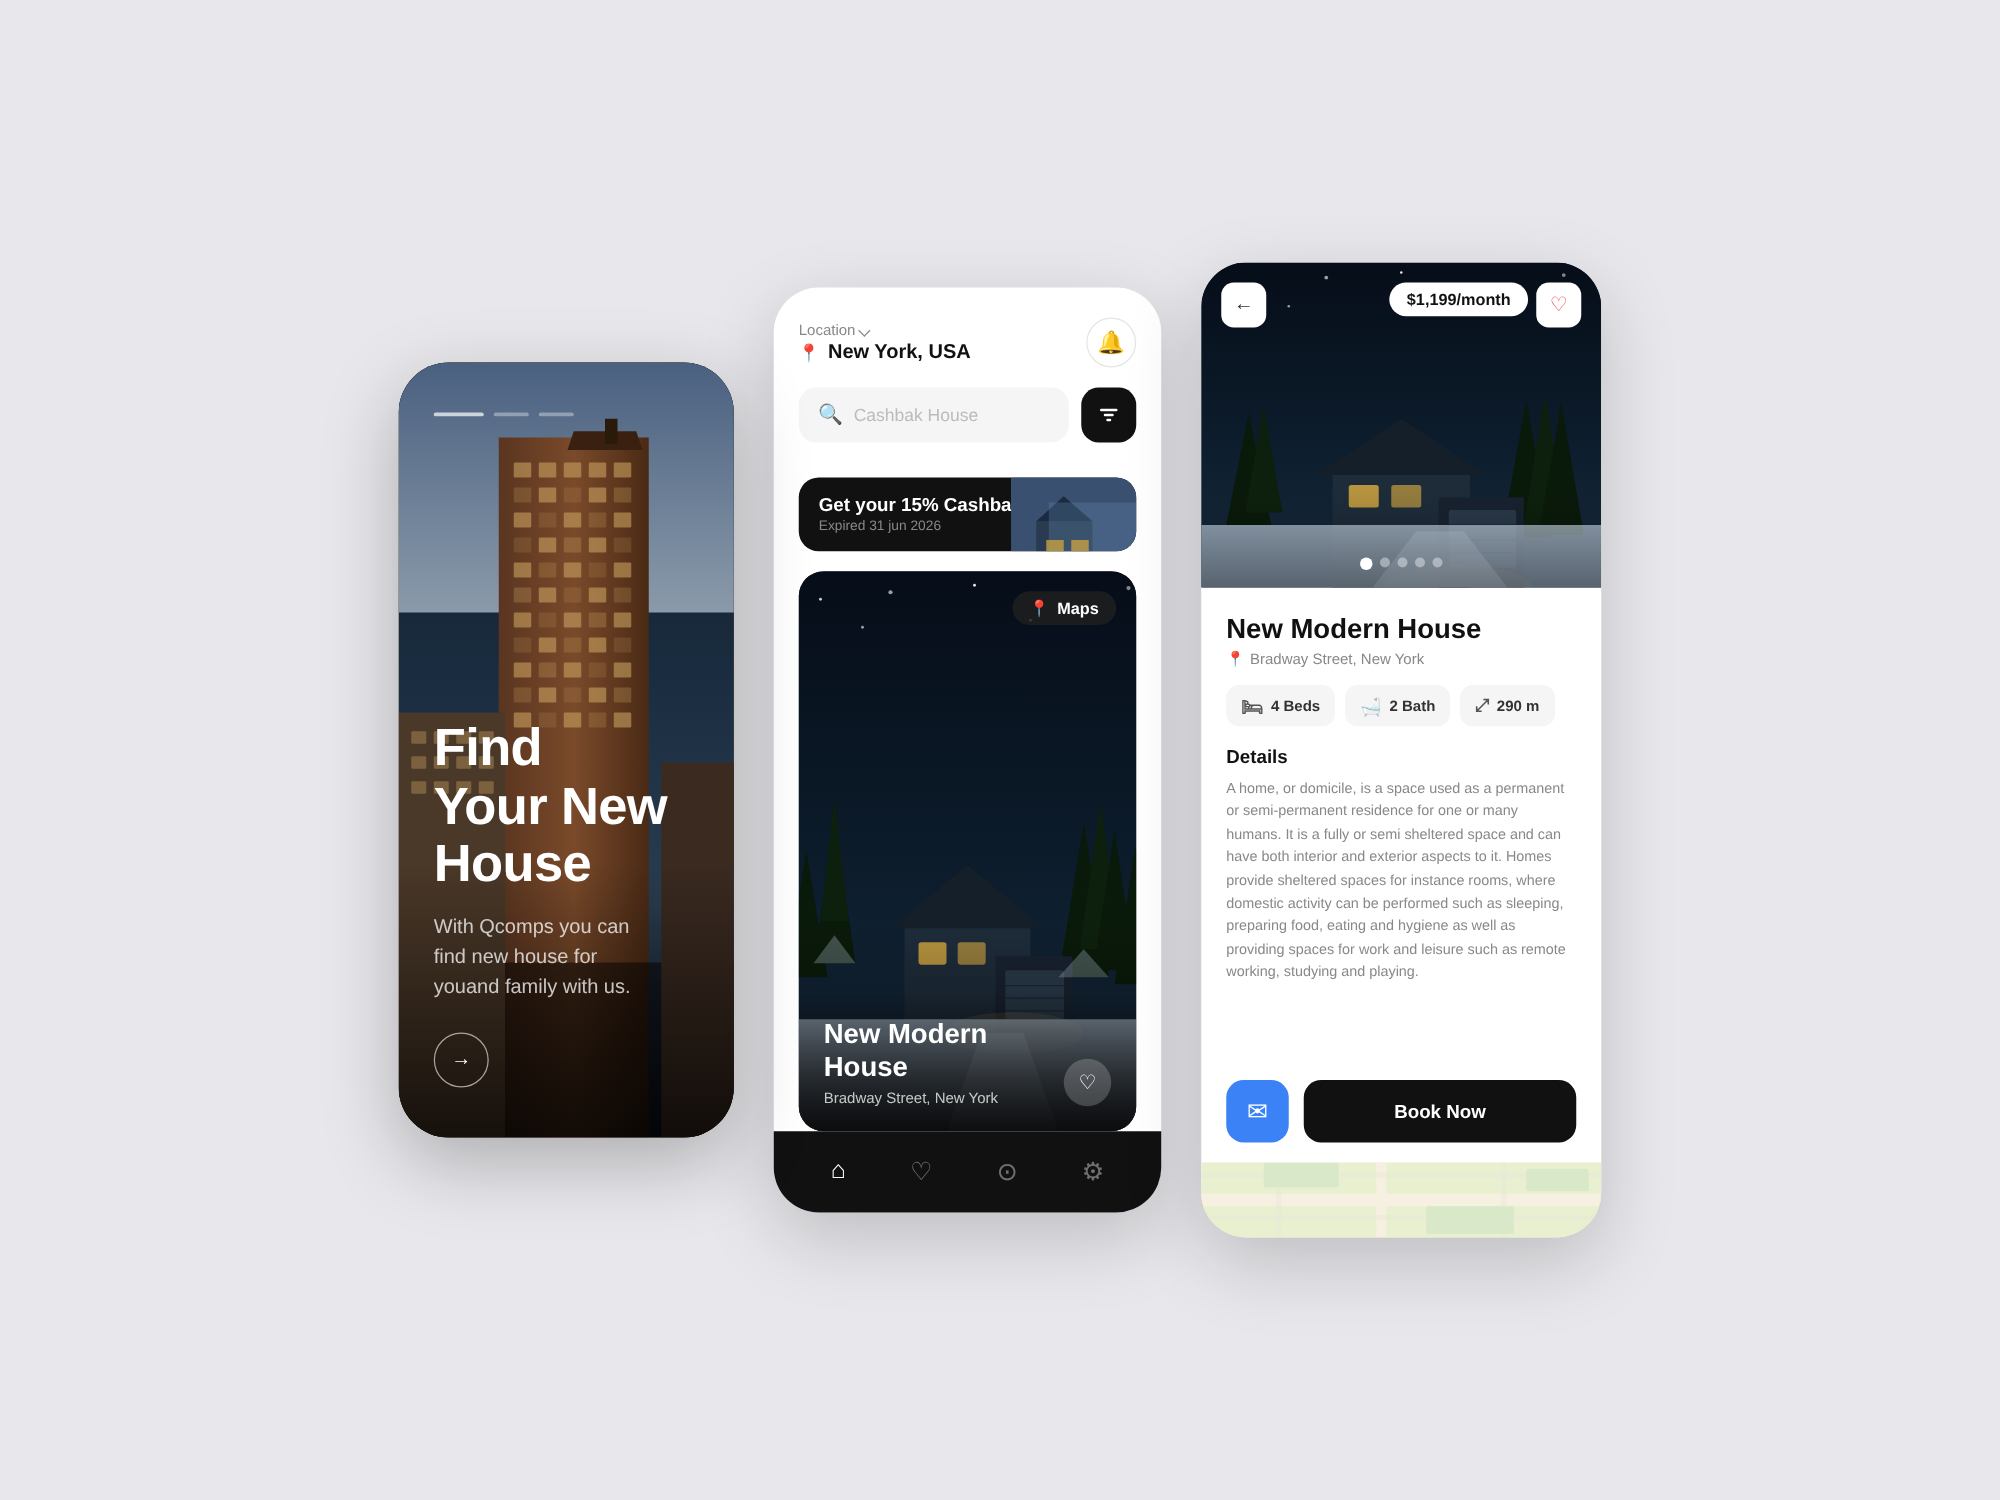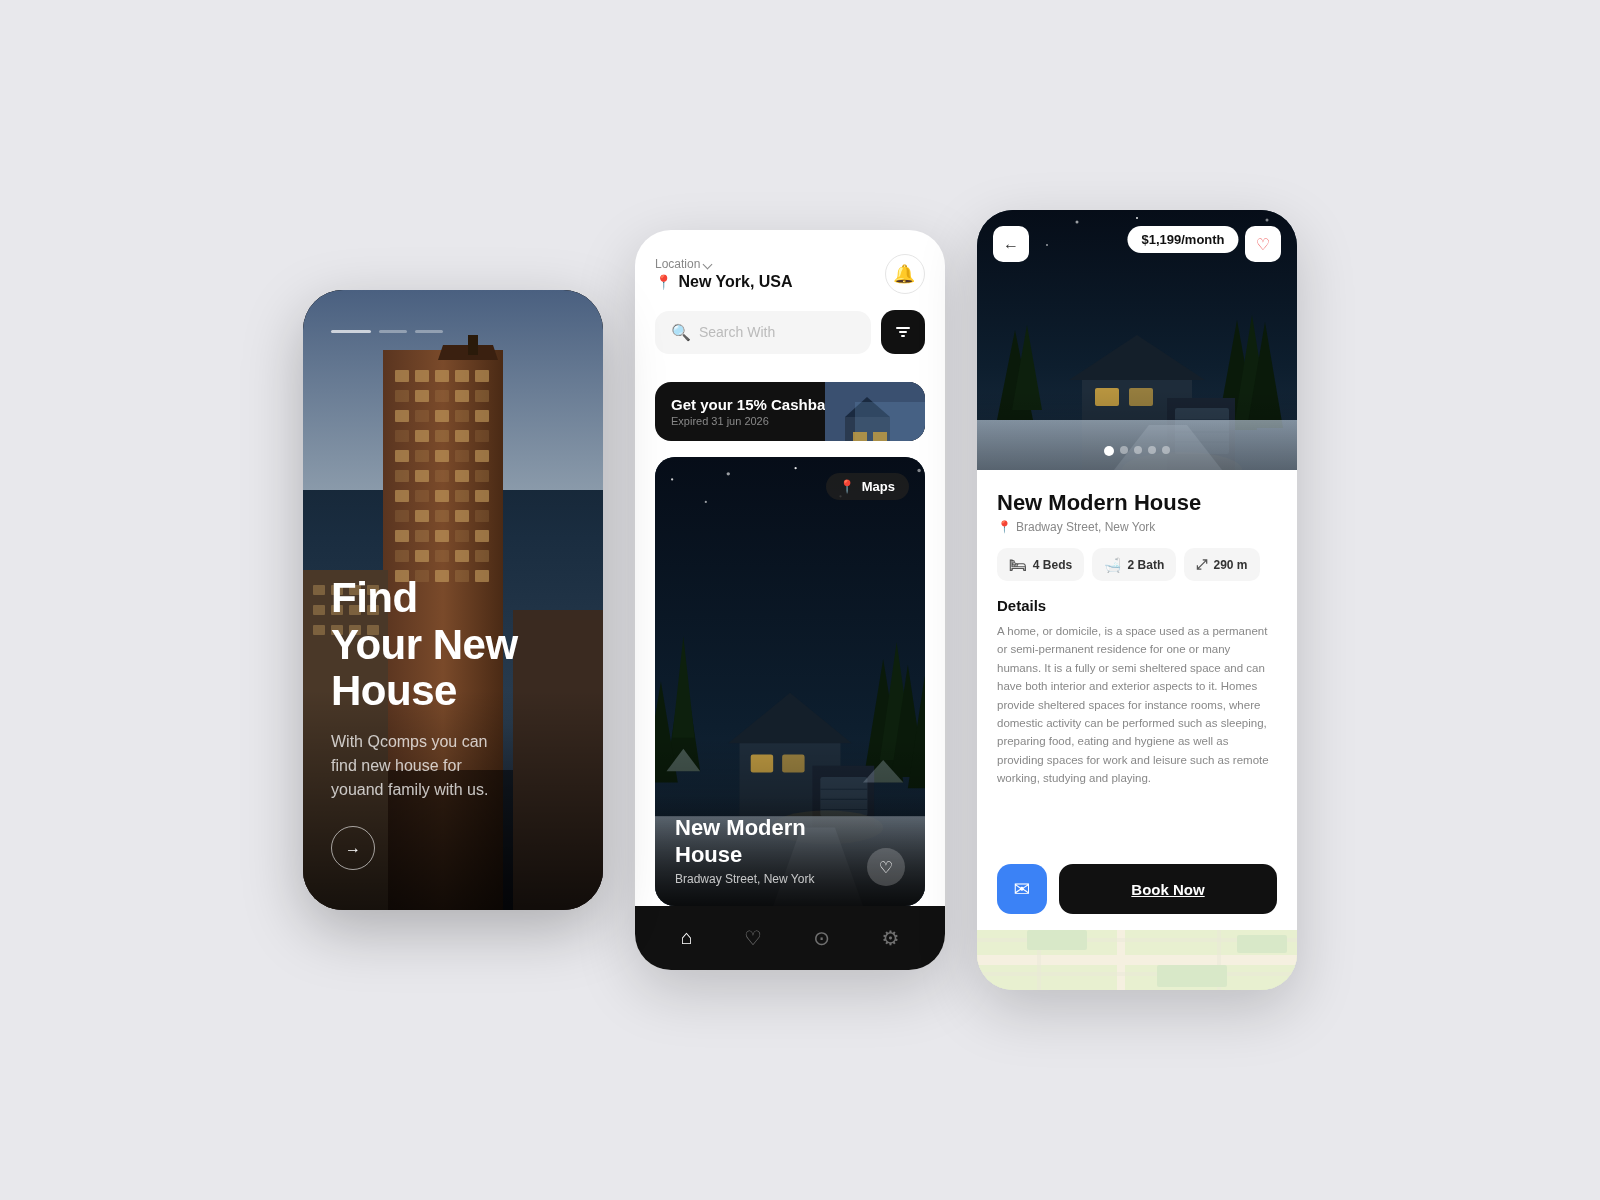--- a/index.html
+++ b/index.html
@@ -15,21 +15,21 @@
     }
 
     
     .phone {
       border-radius: 40px;
       overflow: hidden;
       position: relative;
       box-shadow: 0 20px 60px rgba(0,0,0,0.25);
     }
     .phone-1 {
-      width: 300px;
+      width: 268px;
       height: 620px;
       background: #2a1a0e;
     }
     .phone-1-content {
       position: absolute;
       inset: 0;
       padding: 40px 28px 40px;
       display: flex;
       flex-direction: column;
       justify-content: space-between;
@@ -420,21 +420,20 @@
       height: 50px;
       background: #111;
       border-radius: 14px;
       display: flex;
       align-items: center;
       justify-content: center;
       cursor: pointer;
       color: white;
       font-size: 15px;
       font-weight: 700;
-      text-decoration: underline;
     }
     .p3-map {
       height: 60px;
       background: linear-gradient(to bottom, #e8f0d8, #d4e4b8);
       position: relative;
       overflow: hidden;
       flex-shrink: 0;
     }
 
     .night-sky {
@@ -619,21 +618,21 @@
           <span>New York, USA</span>
         </div>
       </div>
       <div class="bell-btn">
         <span>🔔</span>
       </div>
     </div>
     <div class="search-row">
       <div class="search-box">
         <span class="search-icon">🔍</span>
-        <span class="search-text">Search With</span>
+        <span class="search-text">Cashbak House</span>
       </div>
       <div class="filter-btn">
         <svg width="18" height="18" viewBox="0 0 18 18" fill="none">
           <rect x="2" y="4" width="14" height="2" rx="1" fill="white"></rect>
           <rect x="5" y="8" width="8" height="2" rx="1" fill="white"></rect>
           <rect x="7" y="12" width="4" height="2" rx="1" fill="white"></rect>
         </svg>
       </div>
     </div>
   </div>

